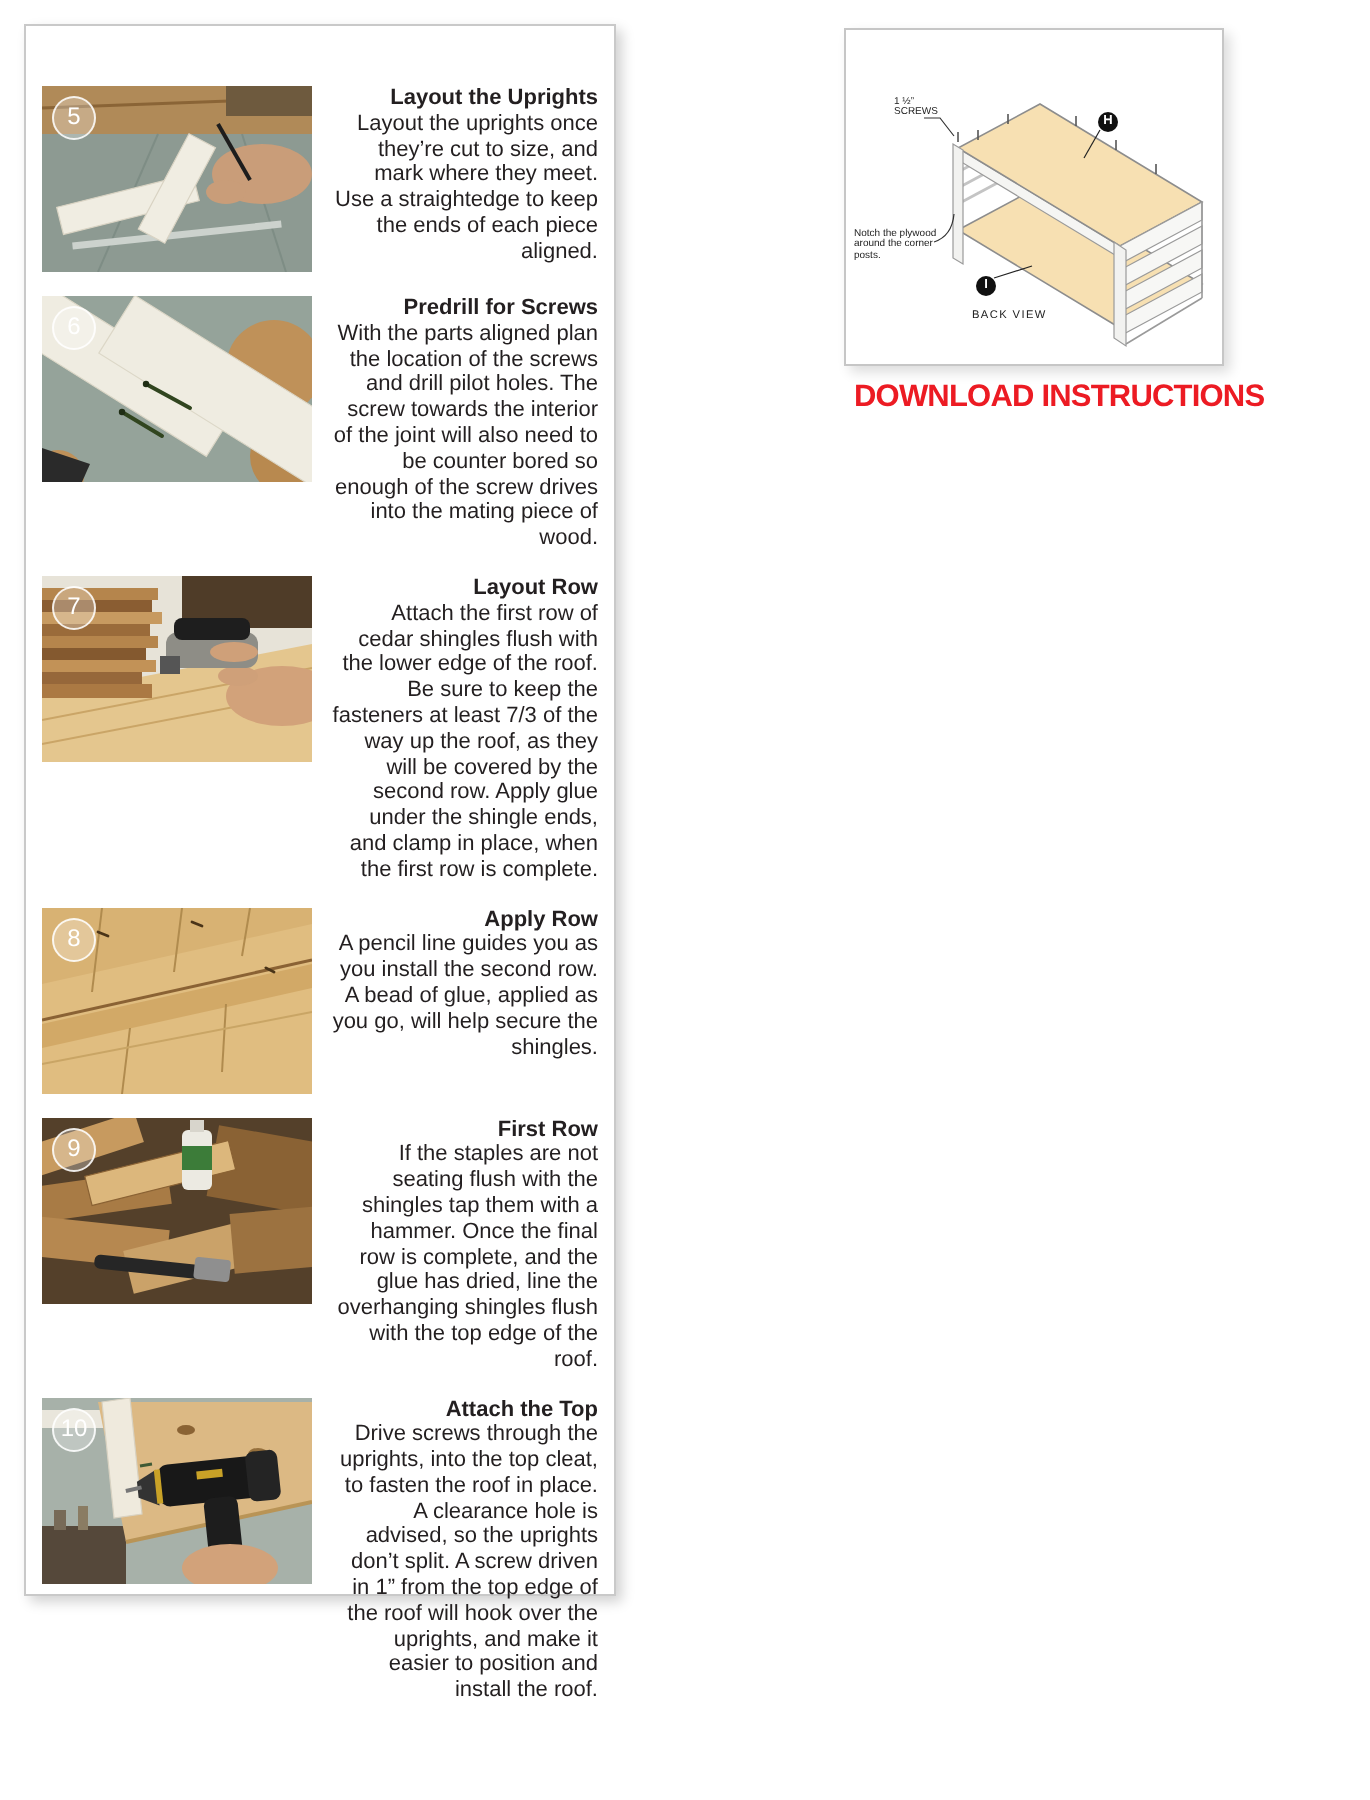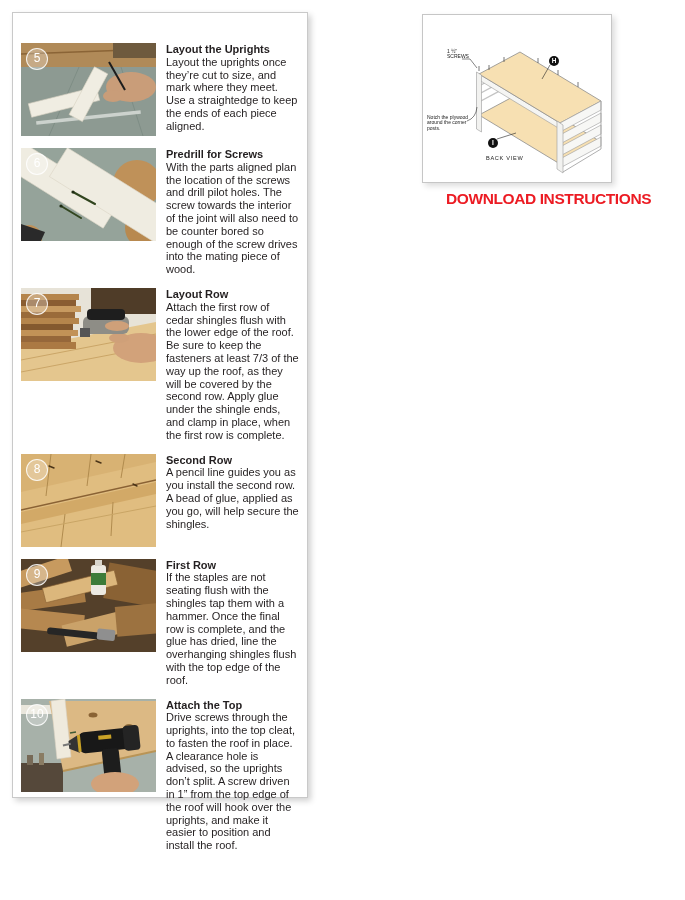--- a/index.html
+++ b/index.html
@@ -25,21 +25,21 @@
     overflow:hidden; background:#999;
   }
   .photo svg { display:block; width:135px; height:93px; }
   .badge {
     position:absolute; top:5px; left:5px;
     width:22px; height:22px; border-radius:50%;
     border:1.5px solid rgba(255,255,255,0.85);
     background:rgba(255,255,255,0.28);
     color:#fff; font-size:12px; line-height:19px; text-align:center;
   }
-  .text { flex:1; font-size:11px; line-height:12.8px; }
+  .text { flex:1; font-size:11px; line-height:12.8px;text-align:right; }
   .title { font-weight:bold; }
   .bodytext { white-space:normal; }
 
   
   .diagram-box {
     position:absolute; left:422px; top:14px;
     width:190px; height:169px;
     background:#fff;
     border:1px solid #c6c6c6;
     box-shadow:3px 3px 6px rgba(0,0,0,0.14);
@@ -55,21 +55,21 @@
   }
   .dg-h { left:126px; top:41px; }
   .dg-i { left:65px;  top:123px; }
   .dg-caption {
     position:absolute; left:63px; top:140px;
     font-size:5.6px; letter-spacing:0.7px; color:#222;
   }
 
   
   .download {
-    position:absolute; left:446px; top:190px;
+    position:absolute; left:427px; top:190px;
     font-size:15.5px; font-weight:bold; letter-spacing:-0.4px;
     color:#ec1b23; text-decoration:none; cursor:pointer;
   }
 </style>
 </head>
 <body>
 
 <div class="panel">
 
   <div class="step">
@@ -176,21 +176,21 @@
         <g stroke="#4a3418" stroke-width="1.4" stroke-linecap="round">
           <line x1="28" y1="12" x2="33" y2="14"></line>
           <line x1="75" y1="7" x2="80" y2="9"></line>
           <line x1="112" y1="30" x2="116" y2="32"></line>
         </g>
         <line x1="0" y1="78" x2="135" y2="52" stroke="#c9a565" stroke-width="1"></line>
       </svg>
       <div class="badge">8</div>
     </div>
     <div class="text">
-      <div class="title">Second Row</div>
+      <div class="title">Apply Row</div>
       <div class="bodytext">A pencil line guides you as you install the second row. A bead of glue, applied as you go, will help secure the shingles.</div>
     </div>
   </div>
 
   <div class="step">
     <div class="photo">
       <svg viewBox="0 0 135 93">
         <rect width="135" height="93" fill="#54402a"></rect>
         <rect x="-12" y="6" width="62" height="16" fill="#c79a5f" transform="rotate(-18 19 14)"></rect>
         <rect x="-8" y="30" width="72" height="18" fill="#a87b45" transform="rotate(-8 28 39)"></rect>

